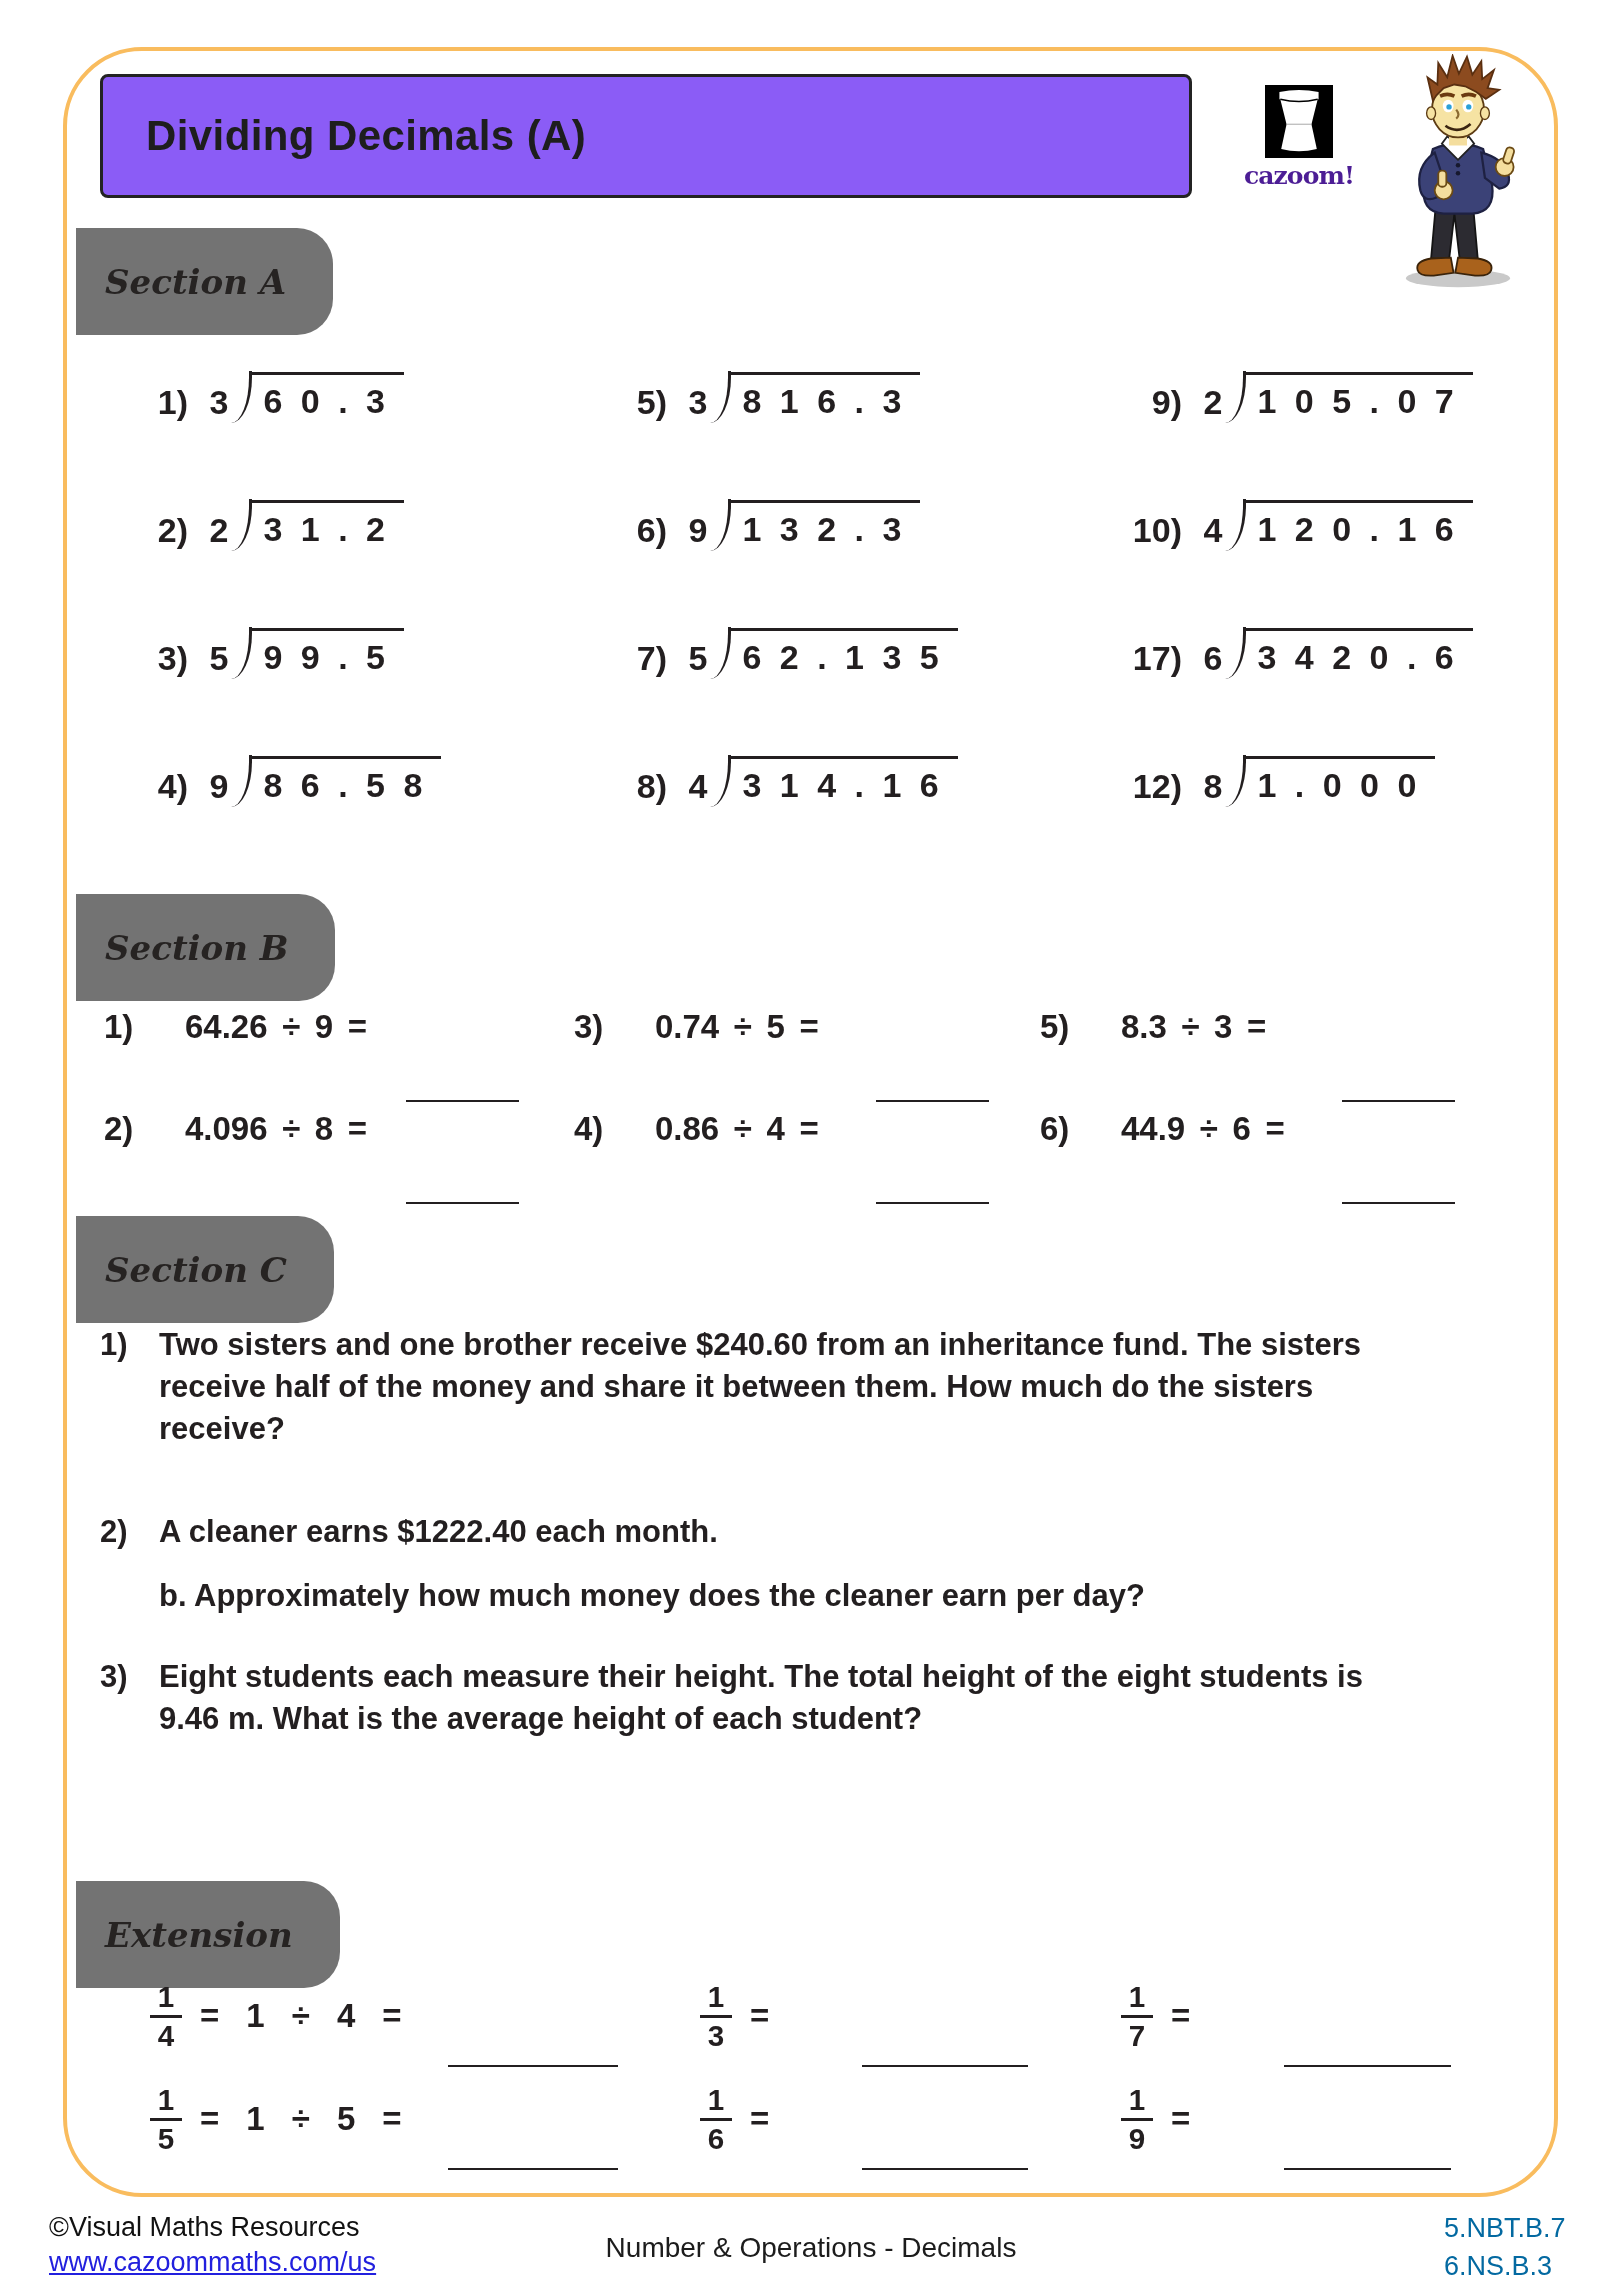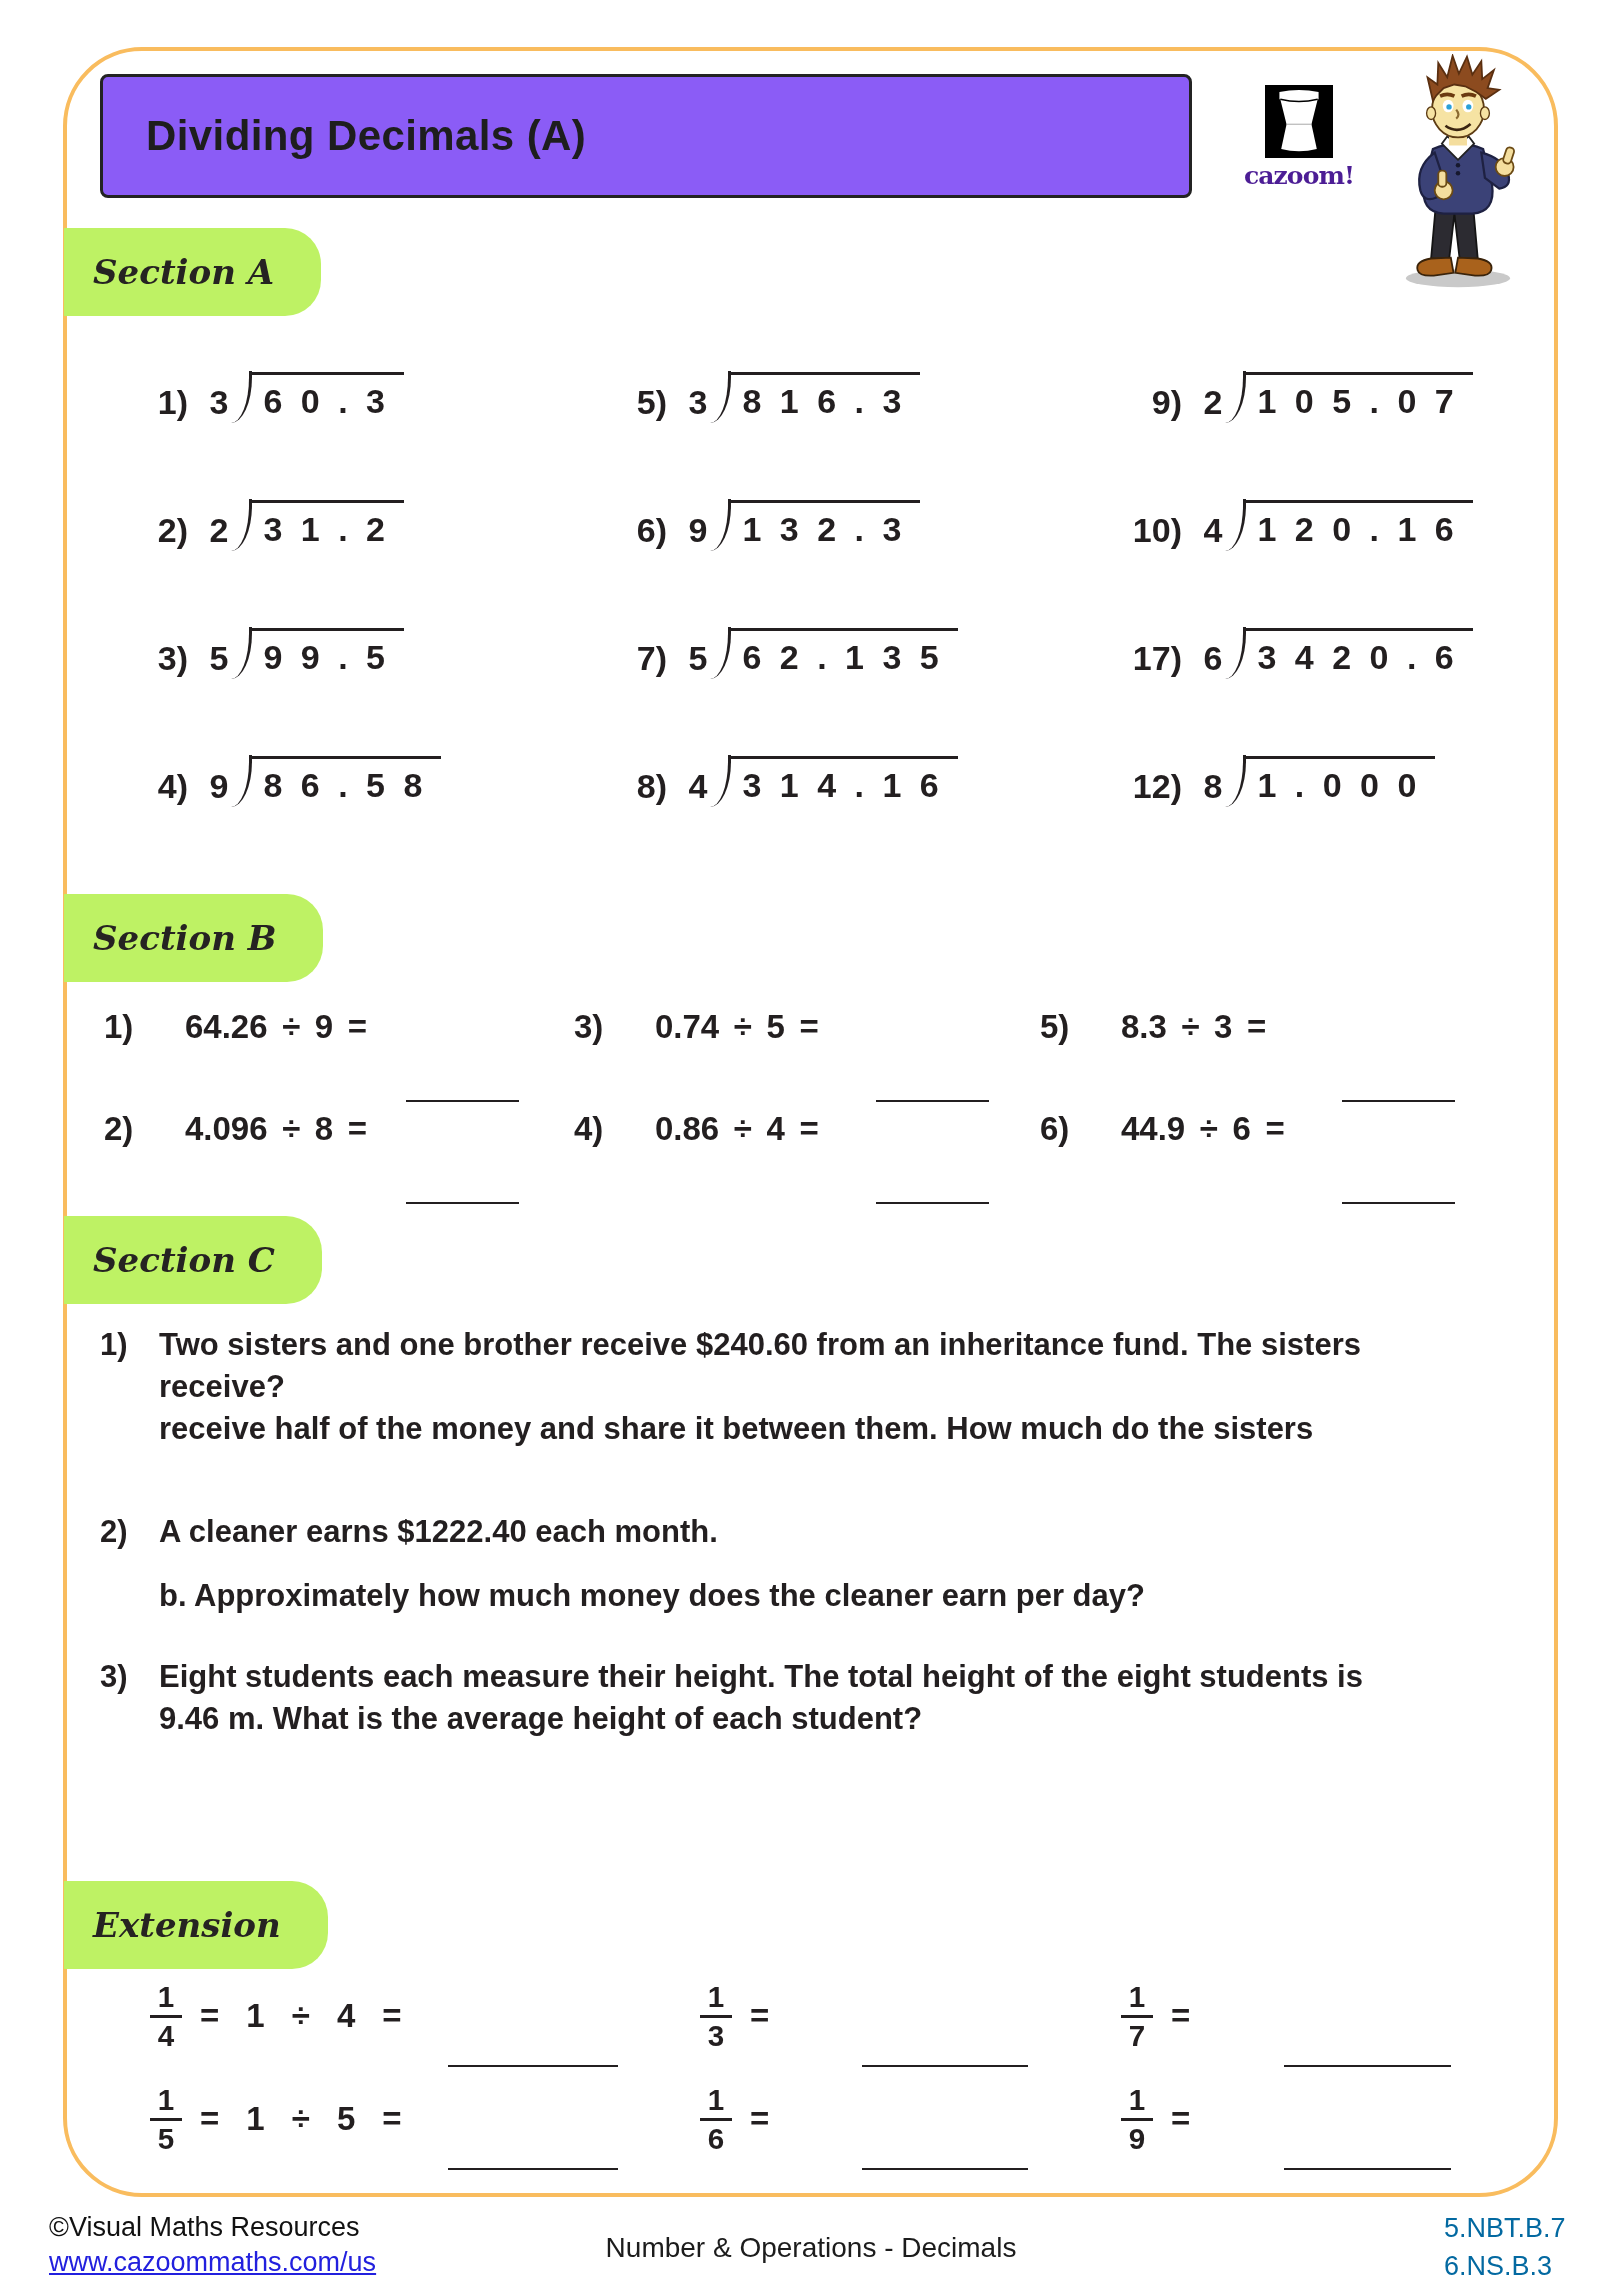--- a/index.html
+++ b/index.html
@@ -22,21 +22,21 @@
   }
   .logo-group { position:absolute; left:1220px; top:85px; width:158px; height:107px; text-align:center; }
   .logo-square { width:68px; height:73px; background:#000; margin:0 auto; display:block; }
   .logo-word {
     font-family:"DejaVu Serif", serif; font-weight:bold; font-size:25px; color:#4c1d95;
     letter-spacing:-0.9px; margin-top:3px;
   }
   .mascot { position:absolute; left:1379px; top:54px; width:158px; height:235px; }
   
   .sec-header {
-    position:absolute; left:64px; height:88px; background:#bef264;
+    position:absolute; left:76px; height:107px; background:#737373;
     border-radius:0 36px 36px 0; display:flex; align-items:center;
     padding:0 47px 0 29px; box-sizing:border-box;
   }
   .sec-header span {
     font-family:"DejaVu Serif", serif; font-style:italic; font-weight:bold;
     font-size:34px; color:#262322;
   }
   
   .a-grid {
     position:absolute; left:116px; top:372px; width:1415px;
@@ -276,22 +276,22 @@
   </div>
 
   <div class="sec-header" style="top:1216px;">
     <span>Section C</span>
   </div>
   <div class="c-block">
     <div class="c-item">
       <span class="c-num">1)</span>
       <span>
         <div class="c-line">Two sisters and one brother receive $240.60 from an inheritance fund. The sisters</div>
+        <div class="c-line">receive half of the money and share it between them. How much do the sisters</div>
         <div class="c-line">receive?</div>
-        <div class="c-line">receive half of the money and share it between them. How much do the sisters</div>
       </span>
     </div>
     <div class="c-item mt-c2">
       <span class="c-num">2)</span>
       <span class="c-line">A cleaner earns $1222.40 each month.</span>
     </div>
     <div class="c-sub mt-c2b">b. Approximately how much money does the cleaner earn per day?</div>
     <div class="c-item mt-c3">
       <span class="c-num">3)</span>
       <span>

